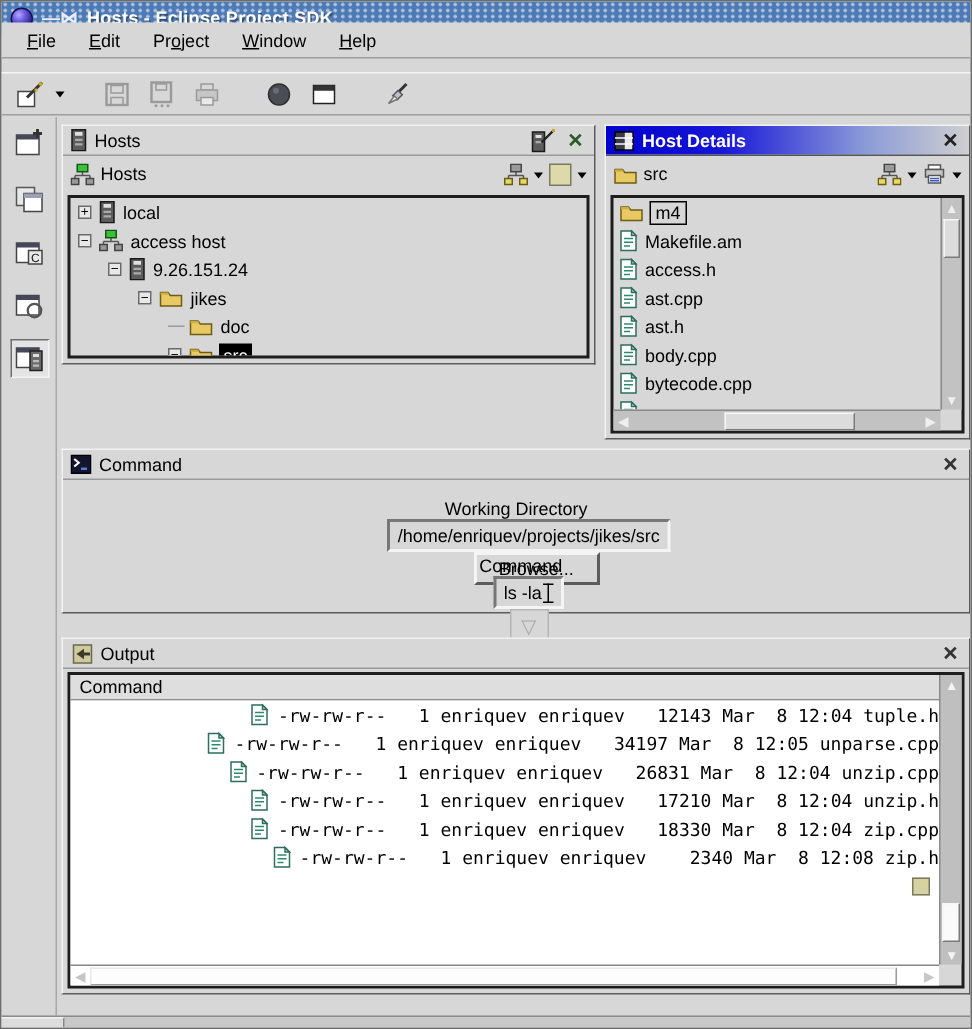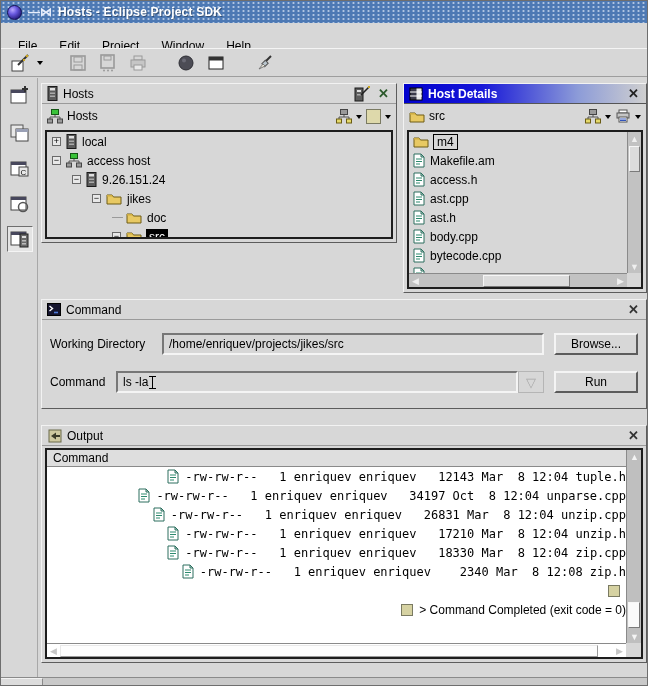--- a/index.html
+++ b/index.html
@@ -14,21 +14,21 @@
     background-size:5px 4px;
     display:flex; align-items:center; gap:6px; padding:0 6px;
     color:#fff; font-weight:bold; }
   .titlebar .ttl { text-shadow:1px 1px 0 rgba(0,0,0,.35); letter-spacing:.2px; }
   .sphere { width:15px; height:15px; border-radius:50%;
     background: radial-gradient(circle at 35% 30%, #b9a9ff 0%, #6a5ae0 35%, #241a7a 80%);
     border:1px solid #141052; }
   .pin { color:#e8eefc; font-size:12px; line-height:12px; }
 
   
-  .menubar { position:absolute; left:0; top:33px; right:0; height:24px; background:#d7d7d7;
+  .menubar { position:absolute; left:0; top:14px; right:0; height:24px; background:#d7d7d7;
     border-bottom:1px solid #9e9e9e; display:flex; align-items:center; padding-left:6px; }
   .menu-item { padding:0 11px; height:24px; line-height:24px; cursor:default; }
   .mn { text-decoration:underline; }
 
   
   .toolbar { position:absolute; left:0; top:47px; right:0; height:29px; background:#d7d7d7;
     border-top:1px solid #f4f4f4; border-bottom:1px solid #9e9e9e;
     display:flex; align-items:center; padding-left:6px; gap:4px; }
   .tbtn { width:26px; height:24px; display:flex; align-items:center; justify-content:center; }
   .tgap { width:14px; }
@@ -80,21 +80,21 @@
   .hscroll { position:absolute; left:0; right:14px; bottom:0; height:14px; background:#c2c2c2;
     border-top:1px solid #8a8a8a; display:flex; align-items:center; }
   .sb-arrow { width:13px; height:13px; display:flex; align-items:center; justify-content:center;
     color:#efefef; font-size:9px; flex:none; }
   .sb-thumb { background:#dcdcdc; border:1px solid; border-color:#f6f6f6 #7a7a7a #7a7a7a #f6f6f6; }
   .vscroll .sb-arrow { position:absolute; left:0; }
   .vscroll .up { top:0; } .vscroll .down { bottom:0; }
 
   
   .command-panel { left:40px; top:298px; width:606px; height:110px; }
-  .cmd-row { position:absolute; left:8px; right:8px; height:24px; display:flex; align-items:center; }
+  .cmd-row { position:absolute; left:25px; right:8px; height:24px; display:flex; align-items:center;flex-direction:column; }
   .r1 { top:32px; } .r2 { top:70px; }
   .flabel { flex:none; }
   .r1 .flabel { width:112px; } .r2 .flabel { width:66px; }
   .field { flex:1; height:22px; line-height:18px; padding:0 5px; background:#d7d7d7;
     border:2px solid; border-color:#777 #f4f4f4 #f4f4f4 #777; display:flex; align-items:center; }
   .combo-arrow { flex:none; width:26px; height:22px; background:#d7d7d7;
     border:1px solid #b5b5b5; display:flex; align-items:center; justify-content:center;
     color:#a8a8a8; font-size:13px; }
   .btn { flex:none; width:84px; height:22px; margin-left:10px; background:#d7d7d7; text-align:center;
     line-height:18px; border:2px solid; border-color:#f4f4f4 #5c5c5c #5c5c5c #f4f4f4; }
@@ -554,21 +554,21 @@
           <span class="otext">-rw-rw-r--   1 enriquev enriquev   12143 Mar  8 12:04 tuple.h</span>
         </div>
         <div class="orow">
           <svg class="icon" width="12" height="15" viewBox="0 0 12 15">
               <path d="M1 1 h7 l3 3 v10 h-10 z" fill="#fff" stroke="#2d6e5e"></path>
               <path d="M8 1 l3 3 h-3 z" fill="#bfe0d6" stroke="#2d6e5e"></path>
               <line x1="3" y1="6" x2="9" y2="6" stroke="#2d8a6e"></line>
               <line x1="3" y1="8.5" x2="9" y2="8.5" stroke="#2d8a6e"></line>
               <line x1="3" y1="11" x2="7" y2="11" stroke="#2d8a6e"></line>
             </svg>
-          <span class="otext">-rw-rw-r--   1 enriquev enriquev   34197 Oct  8 12:04 unparse.cpp</span>
+          <span class="otext">-rw-rw-r--   1 enriquev enriquev   34197 Mar  8 12:05 unparse.cpp</span>
         </div>
         <div class="orow">
           <svg class="icon" width="12" height="15" viewBox="0 0 12 15">
               <path d="M1 1 h7 l3 3 v10 h-10 z" fill="#fff" stroke="#2d6e5e"></path>
               <path d="M8 1 l3 3 h-3 z" fill="#bfe0d6" stroke="#2d6e5e"></path>
               <line x1="3" y1="6" x2="9" y2="6" stroke="#2d8a6e"></line>
               <line x1="3" y1="8.5" x2="9" y2="8.5" stroke="#2d8a6e"></line>
               <line x1="3" y1="11" x2="7" y2="11" stroke="#2d8a6e"></line>
             </svg>
           <span class="otext">-rw-rw-r--   1 enriquev enriquev   26831 Mar  8 12:04 unzip.cpp</span>
@@ -599,24 +599,20 @@
               <path d="M8 1 l3 3 h-3 z" fill="#bfe0d6" stroke="#2d6e5e"></path>
               <line x1="3" y1="6" x2="9" y2="6" stroke="#2d8a6e"></line>
               <line x1="3" y1="8.5" x2="9" y2="8.5" stroke="#2d8a6e"></line>
               <line x1="3" y1="11" x2="7" y2="11" stroke="#2d8a6e"></line>
             </svg>
           <span class="otext">-rw-rw-r--   1 enriquev enriquev    2340 Mar  8 12:08 zip.h</span>
         </div>
         <div class="orow">
           <span class="khaki icon"></span>
           <span class="otext"></span>
-        </div>
-        <div class="orow">
-          <span class="khaki icon"></span>
-          <span class="otext" style="font-family:'Liberation Sans',sans-serif;">&gt; Command Completed (exit code = 0)</span>
         </div>
       </div>
       <div class="ovs">
         <span class="sb-arrow up" style="color:#f4f4f4;">▲</span>
         <span class="sb-thumb"></span>
         <span class="sb-arrow down" style="color:#f4f4f4;">▼</span>
       </div>
       <div class="ohs">
         <span class="sb-arrow">◀</span>
         <span class="sb-thumb"></span>

